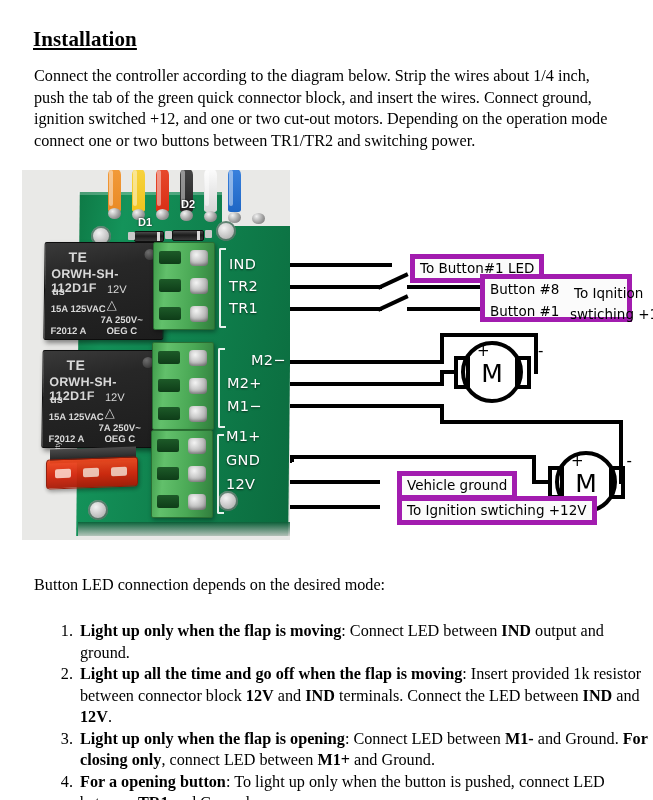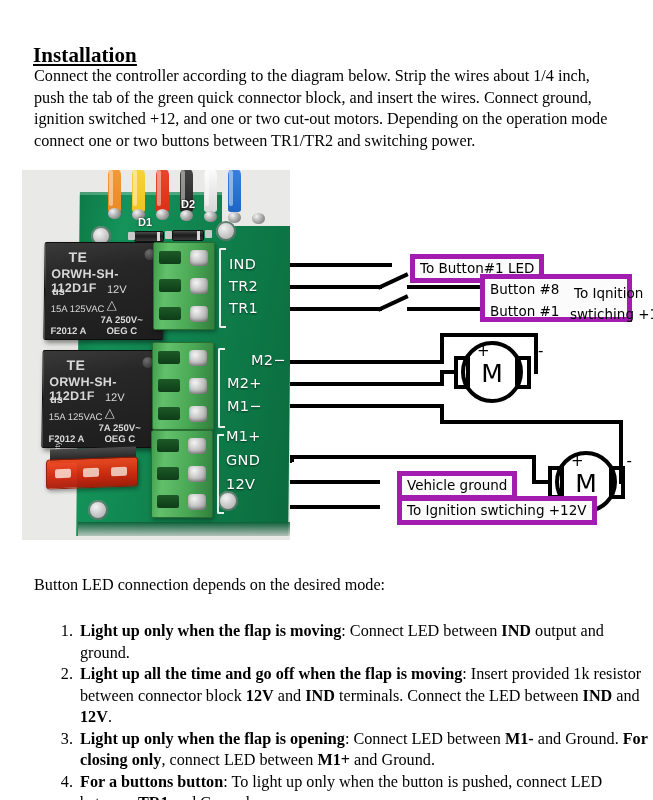--- a/index.html
+++ b/index.html
@@ -15,21 +15,20 @@
 
   
   .page { position: relative; width: 653px; height: 800px; }
 
   .heading {
     position: absolute; left: 33px; top: 27px;
     font-size: 21px; font-weight: bold;
     text-decoration: underline;
     text-underline-offset: 2px;
     letter-spacing: .1px;
-    margin-top: 16px;
   }
 
   .intro {
     position: absolute; left: 34px; top: 66px; width: 590px;
     font-size: 16.2px; line-height: 21.5px;
     text-align: left;
   }
 
   
   .figure {
@@ -111,21 +110,21 @@
     font-family: "Liberation Sans", sans-serif;
     box-shadow: 2px 3px 5px rgba(0,0,0,.45);
     overflow: hidden;
     transform: skewX(-0.8deg);
   }
   .relay .te { position:absolute; left:23px; top:6px; font-size:14px; font-weight:bold; letter-spacing:.5px; }
   .relay .pn { position:absolute; left:6px; top:24px; font-size:12.5px; font-weight:bold; letter-spacing:.3px;}
   .relay .ul { position:absolute; left:7px; top:42px; font-size:11px; font-weight:bold;}
   .relay .v12{ position:absolute; left:62px; top:40px; font-size:11px;}
   .relay .tri{ position:absolute; left:62px; top:54px; font-size:13px;}
-  .relay .r1 { position:absolute; left:6px; top:60px; font-size:9.5px; font-weight:normal;text-align:right;}
+  .relay .r1 { position:absolute; left:6px; top:60px; font-size:9.5px; font-weight:bold;text-align:right;}
   .relay .r2 { position:absolute; left:6px; top:71px; font-size:9.5px; font-weight:bold;margin-top:26px;}
   .relay .r3 { position:absolute; left:6px; top:82px; font-size:9.5px; font-weight:bold;}
   .relay .r4 { position:absolute; left:56px; top:71px; font-size:9.5px; font-weight:bold;}
   .relay .r5 { position:absolute; left:62px; top:82px; font-size:9.5px; font-weight:bold;}
   .relay .screw{
     position:absolute; right:8px; top:6px; width:11px; height:11px; border-radius:50%;
     background:radial-gradient(circle at 35% 30%,#6d6d6d,#2a2a2a);
   }
 
   
@@ -418,17 +417,17 @@
     <li>
       <span class="b">Light up only when the flap is moving</span><span>: Connect LED between </span><span class="b">IND</span><span> output and ground.</span>
     </li>
     <li>
       <span class="b">Light up all the time and go off when the flap is moving</span><span>: Insert provided 1k resistor between connector block </span><span class="b">12V</span><span> and </span><span class="b">IND</span><span> terminals. Connect the LED between </span><span class="b">IND</span><span> and </span><span class="b">12V</span><span>.</span>
     </li>
     <li>
       <span class="b">Light up only when the flap is opening</span><span>: Connect LED between </span><span class="b">M1-</span><span> and Ground. </span><span class="b">For closing only</span><span>, connect LED between </span><span class="b">M1+</span><span> and Ground.</span>
     </li>
     <li>
-      <span class="b">For a buttons button</span><span>: To light up only when the button is pushed, connect LED between </span><span class="b">TR1</span><span> and Ground.</span>
+      <span class="b">For a opening button</span><span>: To light up only when the button is pushed, connect LED between </span><span class="b">TR1</span><span> and Ground.</span>
     </li>
   </ol>
 
 </div>
 
 </body></html>

